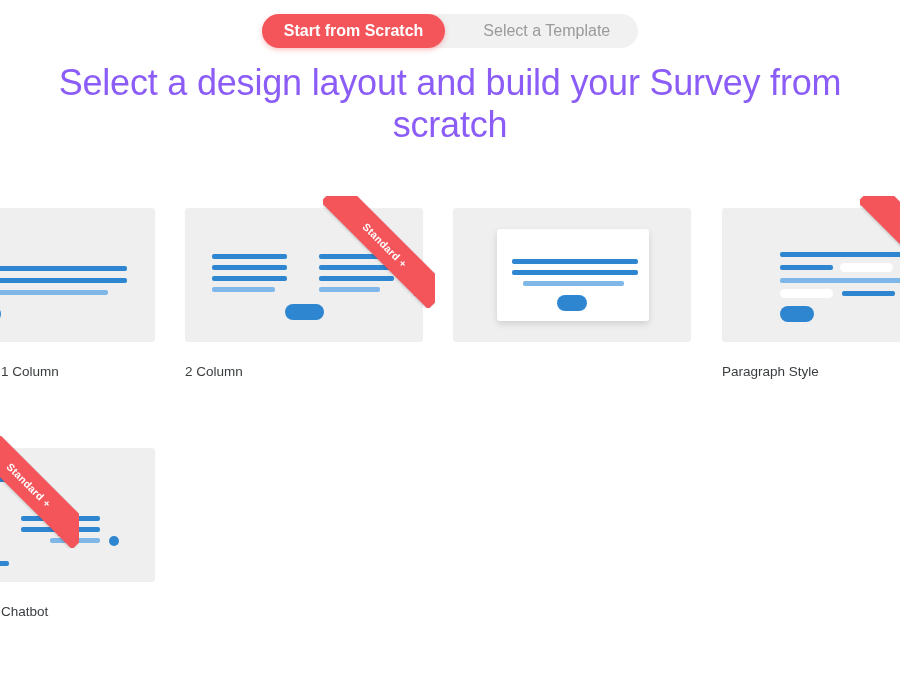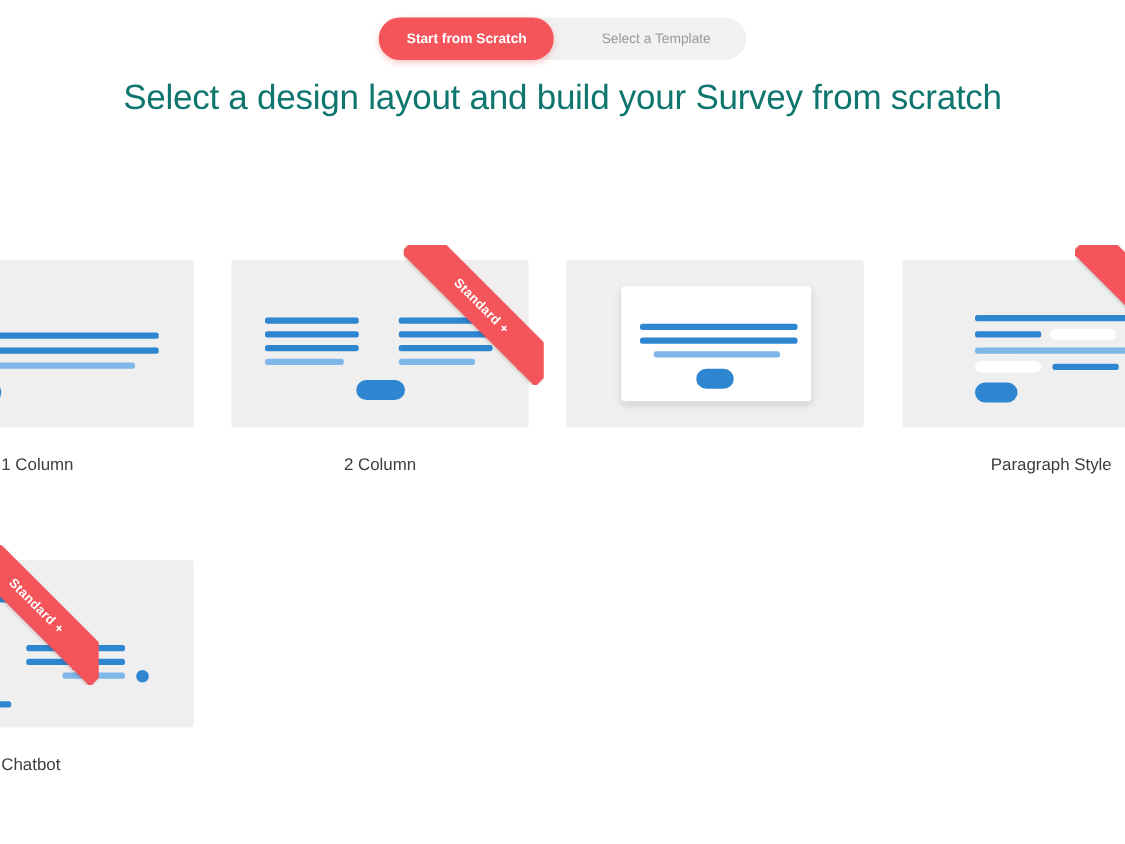--- a/index.html
+++ b/index.html
@@ -10,48 +10,48 @@
   }
   .page{position:relative;width:900px;height:675px;}
 
   
   .toggle-wrap{position:absolute;left:0;top:14px;width:900px;display:flex;justify-content:center;}
   .toggle{
     display:flex;align-items:center;background:#f1f1f1;border-radius:20px;height:34px;
     padding:0;overflow:visible;position:relative;
   }
   .toggle-opt{
-    height:34px;line-height:34px;padding:0 22px;font-size:11px;
+    height:34px;line-height:34px;padding:0 22px;font-size:16px;
     border-radius:20px;white-space:nowrap;box-sizing:border-box;cursor:pointer;
   }
   .toggle-opt.active{
     background:#f4555a;color:#ffffff;font-weight:bold;
     box-shadow:0 2px 5px rgba(244,85,90,.35);
     position:relative;z-index:2;
   }
   .toggle-opt.inactive{color:#9a9a9a;padding-left:26px;padding-right:28px;margin-left:12px;}
 
   
   .heading{
     position:absolute;left:0;top:62px;width:900px;text-align:center;
-    font-size:28px;color:#0f766e;letter-spacing:-.2px;
+    font-size:36px;color:#8b5cf6;letter-spacing:-.2px;
   }
 
   
   .grid{position:absolute;left:-83px;top:208px;width:1070px;}
   .row{position:relative;height:180px;margin-bottom:60px;}
   .cell{position:absolute;top:0;width:238px;}
 
   .thumb{
     position:relative;width:238px;height:134px;background:#efefef;border-radius:3px;
     overflow:visible;
   }
   .thumb-inner{position:absolute;inset:0;overflow:hidden;border-radius:3px;}
   .cap{
-    margin-top:22px;text-align:center;font-size:13.5px;color:#3a3d3f;
+    margin-top:22px;font-size:13.5px;color:#3a3d3f;
   }
   .cap.left{text-align:left;padding-left:84px;}
 
   
   .ln{position:absolute;height:5px;border-radius:2px;background:#2f86d0;}
   .ln.lt{background:#7fb8e8;}
   .ln.wt{background:#ffffff;}
   .pill{position:absolute;height:16px;border-radius:8px;background:#2f86d0;}
   .dot{position:absolute;width:10px;height:10px;border-radius:50%;background:#2f86d0;}
 

